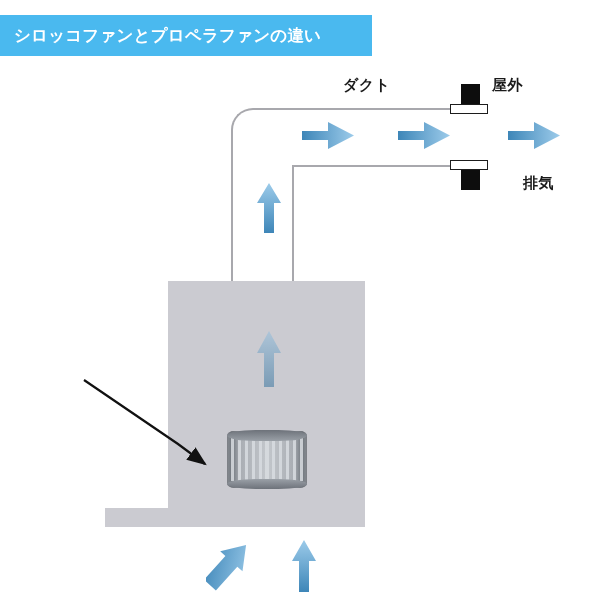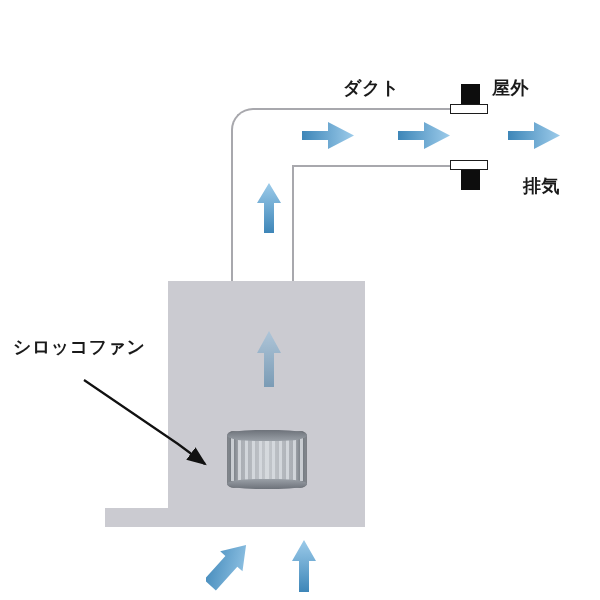--- a/index.html
+++ b/index.html
@@ -38,21 +38,21 @@
     font-size: 16.5px;
     font-weight: bold;
     letter-spacing: 0.2px;
     white-space: nowrap;
   }
 
   
   .label {
     position: absolute;
     color: #1a1a1a;
-    font-size: 18px;
+    font-size: 15px;
     font-weight: bold;
     white-space: nowrap;
     letter-spacing: 0.5px;
   }
   .label-duct   { left: 343px; top: 76px; }
   .label-out    { left: 492px; top: 76px; }
   .label-exh    { left: 510px; top: 174px; margin-left: 13px; }
   .label-fan    { left: 13px;  top: 335px; }
 
   
@@ -204,20 +204,23 @@
     left: 0; top: 0;
     width: 600px; height: 600px;
     pointer-events: none;
   }
 </style>
 </head>
 <body>
 
 <div id="canvas">
 
+  <div class="title-banner">
+    <span class="title-text">シロッコファンとプロペラファンの違い</span>
+  </div>
 
   <div class="duct-line duct-outer-v"></div>
   <div class="duct-outer-elbow"></div>
   <div class="duct-line duct-outer-h"></div>
 
   <div class="duct-line duct-inner-v"></div>
   <div class="duct-line duct-inner-h"></div>
 
   <div class="vent-plate vent-plate-top"></div>
   <div class="cap-block cap-top"></div>
@@ -338,15 +341,14 @@
       <marker id="arrowhead" markerWidth="9" markerHeight="7" refX="8" refY="3.5" orient="auto">
         <polygon points="0,0 9,3.5 0,7" fill="#111111"></polygon>
       </marker>
     </defs>
     <path d="M84,380 L178,444 L205,464" stroke="#111111" stroke-width="2.2" fill="none" marker-end="url(#arrowhead)"></path>
   </svg>
 
   <span class="label label-duct">ダクト</span>
   <span class="label label-out">屋外</span>
   <span class="label label-exh">排気</span>
-  <span class="label label-fan">シロッコファン</span>
 
 </div>
 
 </body></html>

